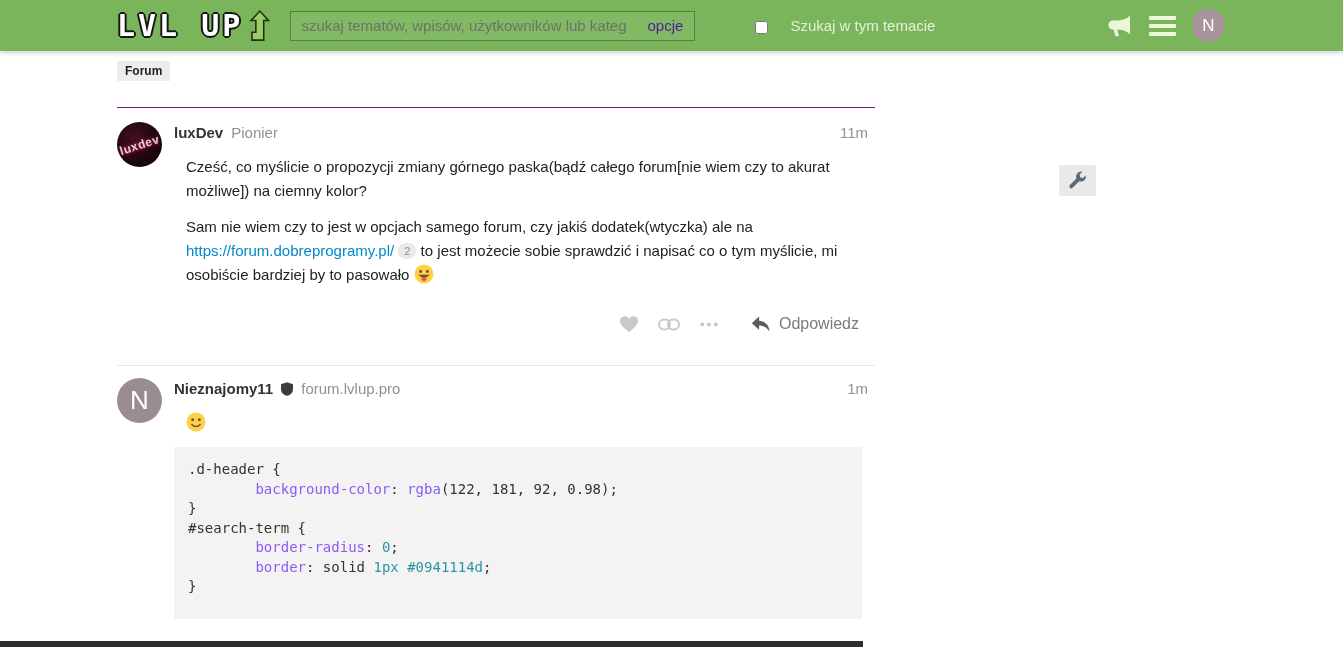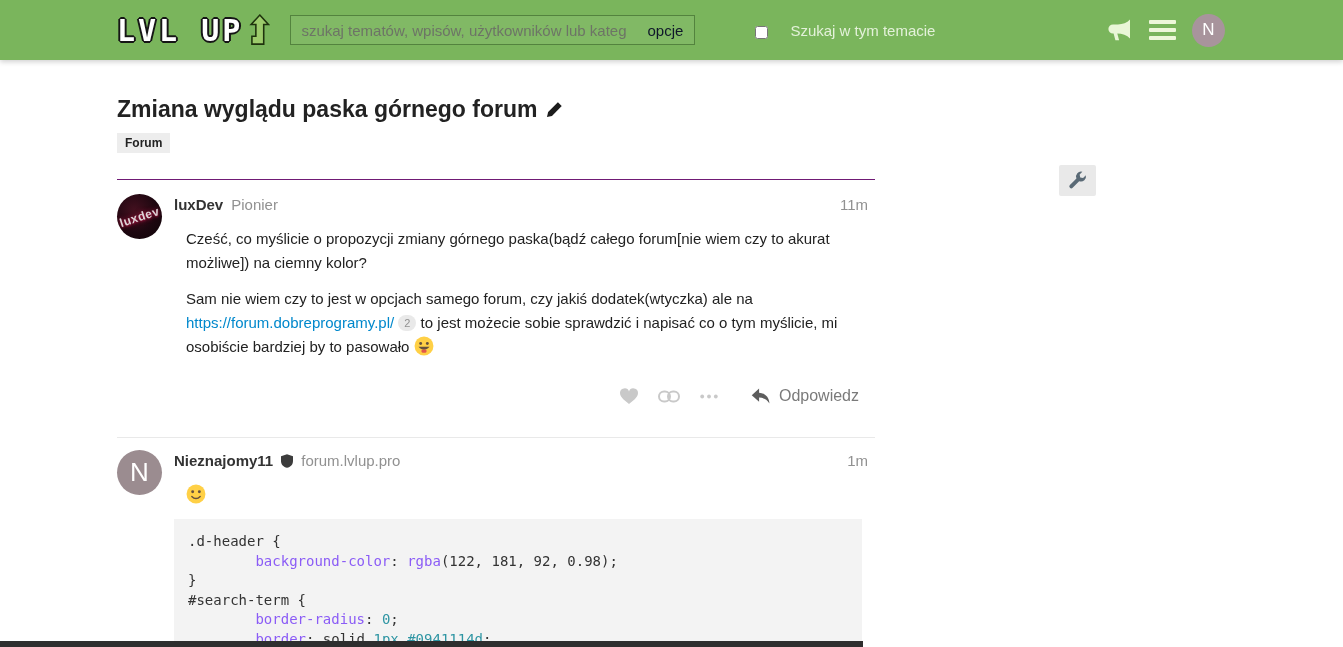--- a/index.html
+++ b/index.html
@@ -4,21 +4,21 @@
 <style>
   * { box-sizing: border-box; }
   html,body { margin:0; padding:0; }
   body {
     width:1343px; height:647px; overflow:hidden; position:relative;
     background:#fff; font-family:"Liberation Sans","DejaVu Sans",sans-serif;
   }
 
   
   .site-header {
-    height:60px; background:#7ab55c;
+    height:51px; background:#7ab55c;
     box-shadow:0 2px 5px rgba(0,0,0,.18);
     display:flex; align-items:center;
     padding-left:117px; padding-right:118px;
     position:relative; z-index:5;
   }
   .logo { display:flex; align-items:center; gap:5px; cursor:pointer; }
   .logo-text {
     font-family:"DejaVu Sans Mono",monospace; font-weight:bold;
     font-size:30px; letter-spacing:3px; color:#fff;
     text-shadow:-2px 0 #161616,2px 0 #161616,0 -2px #161616,0 2px #161616,
@@ -30,21 +30,21 @@
     border:1px solid rgba(15,50,5,.40);
     background:rgba(255,255,255,.06);
     display:flex; align-items:center;
   }
   .search-box input {
     flex:1; min-width:0; background:transparent; border:none; outline:none;
     font-size:15px; color:#2b2b2b; padding:0 10px;
     font-family:"Liberation Sans","DejaVu Sans",sans-serif;
   }
   .search-box input::placeholder { color:#6d7466; opacity:1; }
-  .search-options { font-size:15px; color:#0f172a; padding:0 11px; cursor:pointer; white-space:nowrap; }
+  .search-options { font-size:15px; color:#4c1d95; padding:0 11px; cursor:pointer; white-space:nowrap; }
   .search-scope { display:flex; align-items:flex-end; gap:22px; margin-left:16px; cursor:pointer;padding-left:44px; }
   .search-scope input { width:13px; height:13px; margin:0; cursor:pointer; }
   .search-scope span { font-size:15px; color:#e3f1d9; white-space:nowrap; }
 
   .header-right { margin-left:auto; display:flex; align-items:center; gap:16px; }
   .icon-btn { background:none; border:none; padding:0; cursor:pointer; display:flex; align-items:center; }
   .burger { display:flex; flex-direction:column; gap:4px; }
   .burger i { display:block; width:27px; height:4px; background:#eef8da; border-radius:1px; }
   .header-avatar {
     width:33px; height:33px; border-radius:50%; background:#a8949c;
@@ -152,28 +152,20 @@
           <i></i>
           <i></i>
           <i></i>
         </span>
     </button>
     <button class="header-avatar">N</button>
   </div>
 </header>
 
 <main class="main-col">
-  <h1 class="topic-title">
-    <span>Zmiana wyglądu paska górnego forum</span>
-    <button class="edit-title-btn">
-      <svg width="17" height="17" viewBox="0 0 16 16">
-        <path d="M11.2 1.2 L14.8 4.8 L5.6 14 L0.9 15.1 L2 10.4 Z" fill="#1c1c1c"></path>
-      </svg>
-    </button>
-  </h1>
   <div class="category-row">
     <span class="category-badge">Forum</span>
   </div>
 
   <article class="post post--first">
     <div class="avatar-col">
       <button class="avatar avatar--luxdev">
         <span>luxdev</span>
       </button>
     </div>

